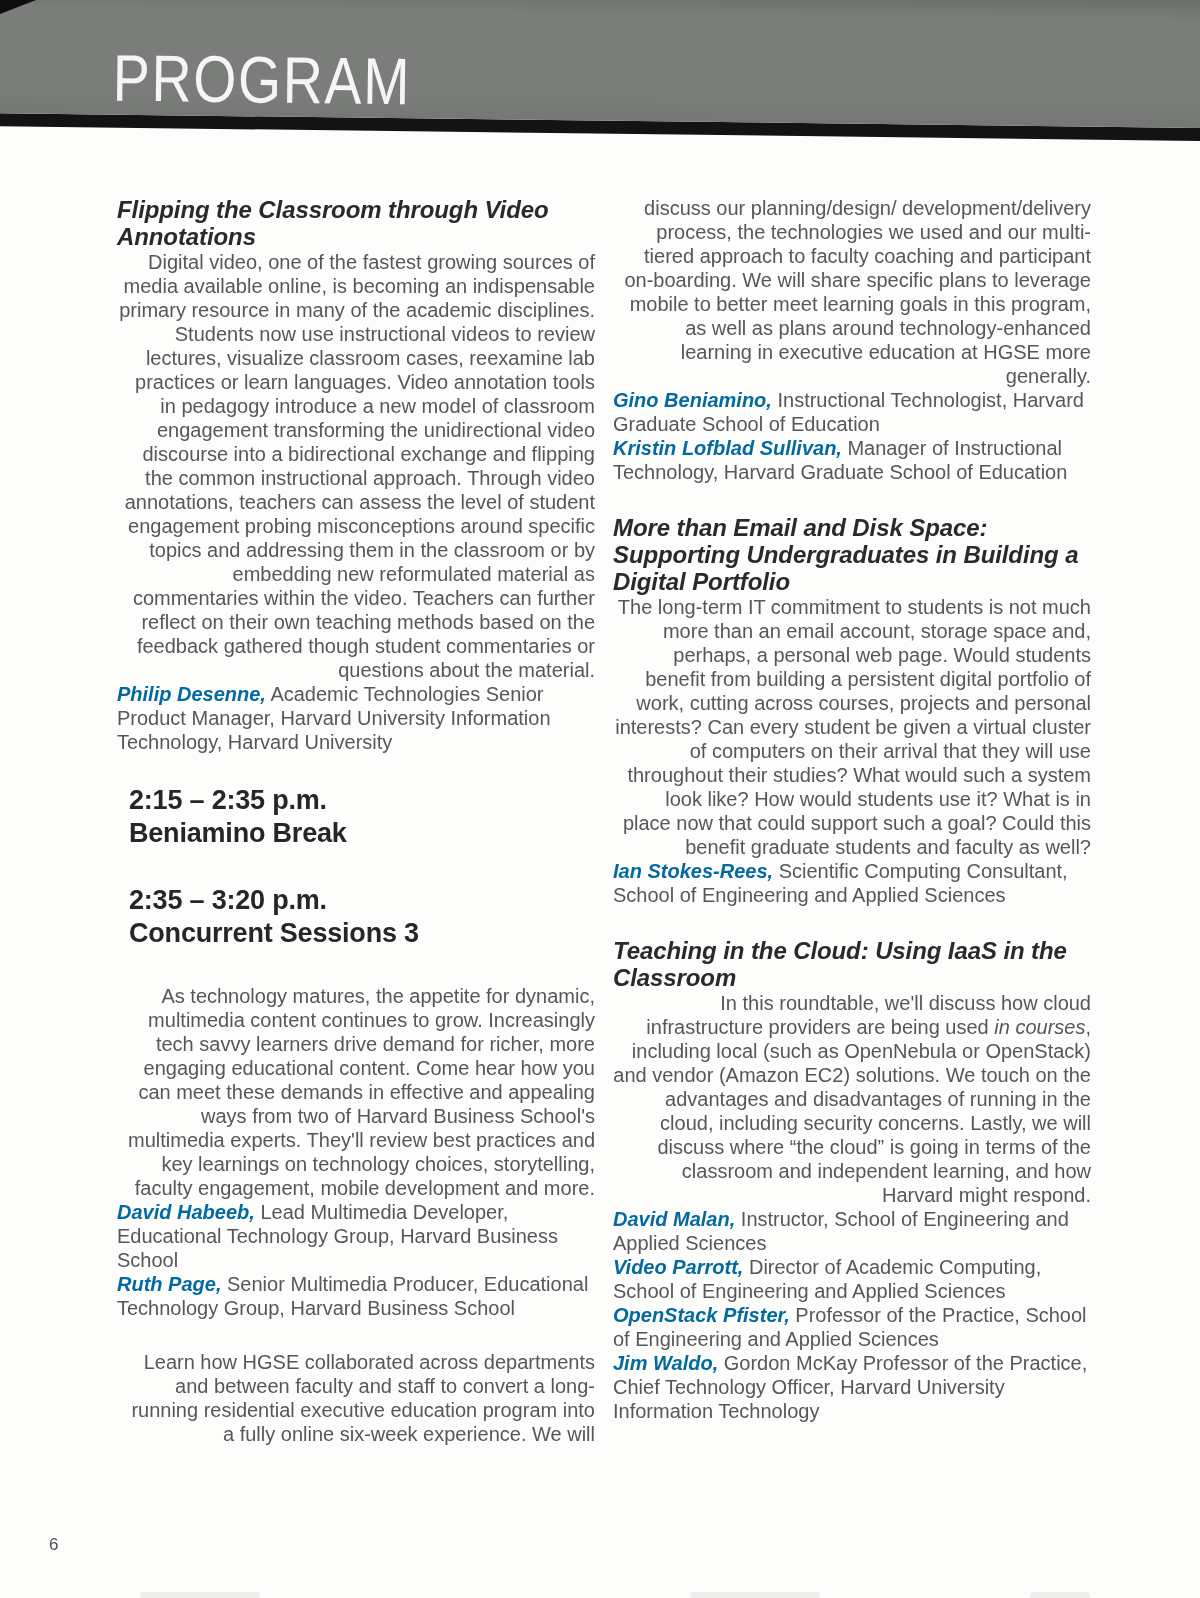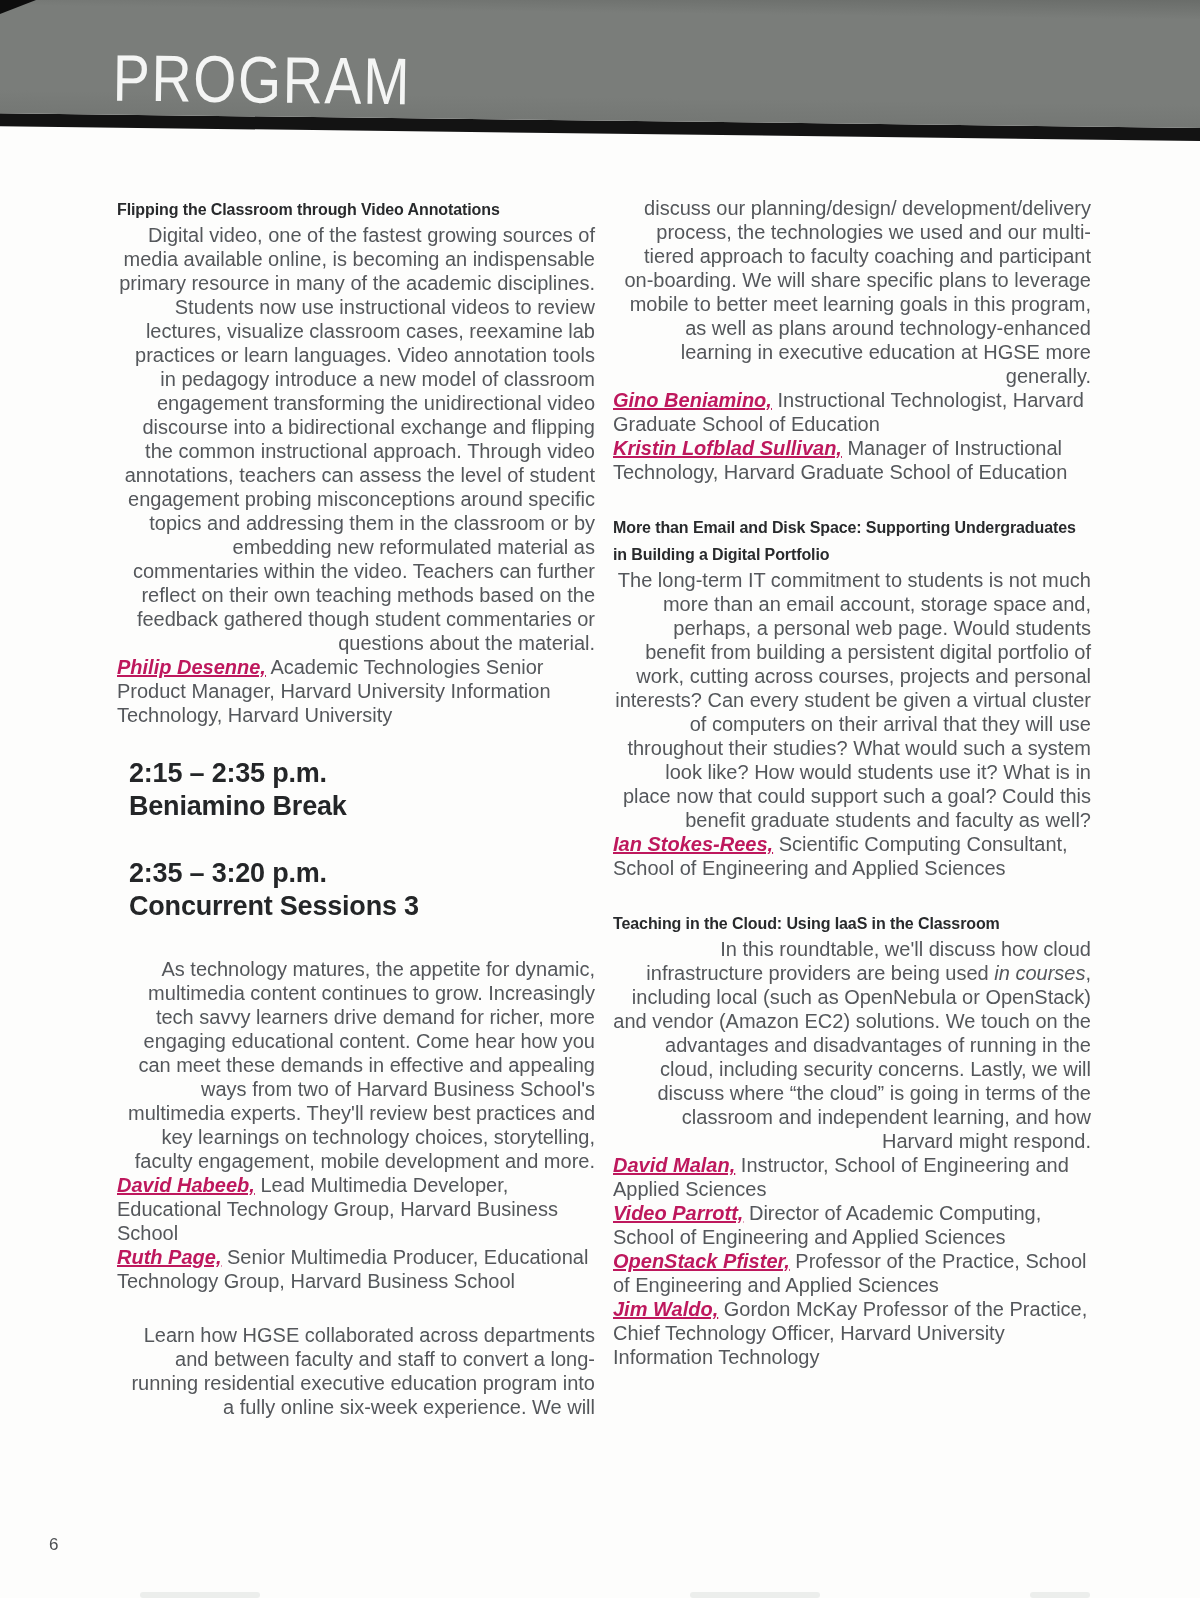--- a/index.html
+++ b/index.html
@@ -66,42 +66,42 @@
     gap: 18px;
   }
   .col {
     width: 478px;
   }
   .block {
     margin-bottom: 30px;
   }
   .session-title {
     font-weight: bold;
-    font-size: 16px;
+    font-size: 24px;
     line-height: 27px;
     color: #282a2c;
     letter-spacing: -0.1px;
+    font-style: italic;
   }
   .session-body {
     font-size: 20px;
     line-height: 24px;
     color: #54575b;
     text-align: right;
   }
   .session-body .italic { font-style: italic; }
   .speaker-line {
     font-size: 20px;
     line-height: 24px;
     color: #54575b;
   }
   .speaker-name {
     font-weight: bold;
     font-style: italic;
-    color: #be185d;
-    text-decoration: underline;
+    color: #0369a1;
   }
   .time-block {
     margin: 8px 0 34px 12px;
   }
   .time-range, .time-title {
     font-weight: bold;
     font-size: 27px;
     line-height: 33px;
     color: #242628;
     letter-spacing: -0.2px;

